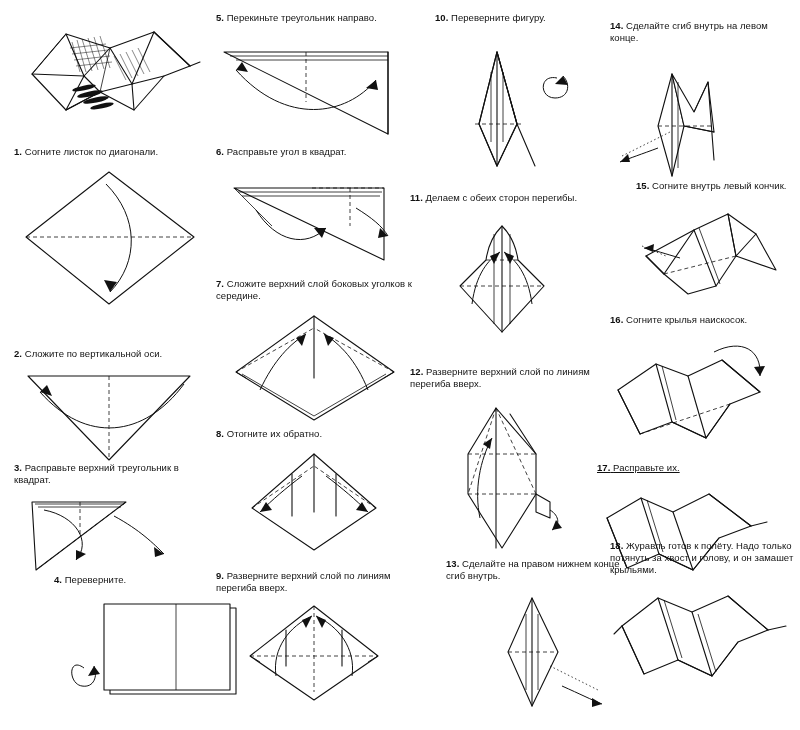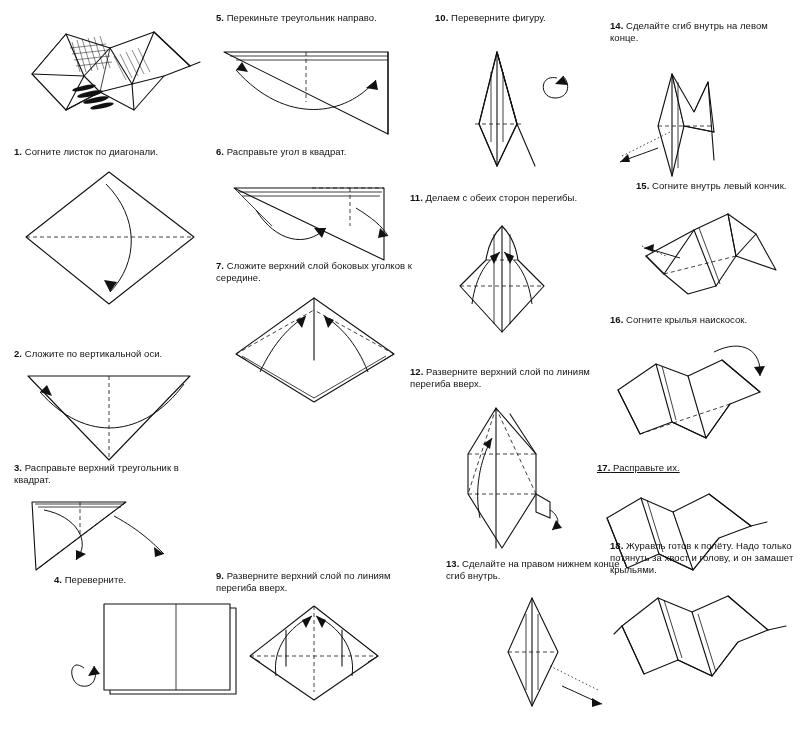--- a/index.html
+++ b/index.html
@@ -197,21 +197,21 @@
         <path class="d" d="M134 24 L134 62"></path>
         <path class="ar" d="M40 46 C60 78 90 84 110 64"></path>
         <path class="arh" d="M110 64 L98 64 L106 74 Z"></path>
         <path class="ar" d="M140 44 C156 54 166 62 172 72"></path>
         <path class="arh" d="M172 72 L164 64 L162 74 Z"></path>
         <path class="t" d="M18 24 L56 62"></path>
       </svg>
     </div>
   </div>
 
-  <div class="step" style="left:216px; top:260px; width:196px;">
+  <div class="step" style="left:216px; top:278px; width:196px;">
     <div class="caption">
       <span class="num">7.</span>
       <span>Сложите верхний слой боковых уголков к середине.</span>
     </div>
     <div class="fig" style="margin-top:6px;">
       <svg width="196" height="116" viewBox="0 0 196 116">
         <path class="o wf" d="M98 8 L178 64 L98 112 L20 64 Z"></path>
         <path class="o" d="M98 8 L98 70"></path>
         <path class="d" d="M20 64 L98 20"></path>
         <path class="d" d="M178 64 L98 20"></path>
@@ -220,20 +220,40 @@
         <path class="ar" d="M152 82 C140 52 124 36 108 26"></path>
         <path class="arh" d="M108 26 L118 30 L112 38 Z"></path>
         <path class="t" d="M20 64 L30 70"></path>
         <path class="t" d="M178 64 L168 70"></path>
         <path class="t" d="M26 66 L98 108"></path>
         <path class="t" d="M170 66 L98 108"></path>
       </svg>
     </div>
   </div>
 
+  <div class="step" style="left:216px; top:428px; width:196px;">
+    <div class="caption">
+      <span class="num">8.</span>
+      <span>Отогните их обратно.</span>
+    </div>
+    <div class="fig" style="margin-top:6px;">
+      <svg width="196" height="110" viewBox="0 0 196 110">
+        <path class="o wf" d="M98 8 L160 62 L98 104 L36 62 Z"></path>
+        <path class="o" d="M98 8 L98 66"></path>
+        <path class="o" d="M76 28 L76 70"></path>
+        <path class="o" d="M120 28 L120 70"></path>
+        <path class="d" d="M36 62 L98 20"></path>
+        <path class="d" d="M160 62 L98 20"></path>
+        <path class="ar" d="M86 30 C70 42 56 54 44 66"></path>
+        <path class="arh" d="M44 66 L56 64 L50 56 Z"></path>
+        <path class="ar" d="M110 30 C126 42 140 54 152 66"></path>
+        <path class="arh" d="M152 66 L140 64 L146 56 Z"></path>
+      </svg>
+    </div>
+  </div>
 
   <div class="step" style="left:216px; top:570px; width:196px;">
     <div class="caption">
       <span class="num">9.</span>
       <span>Разверните верхний слой по линиям перегиба вверх.</span>
     </div>
     <div class="fig" style="margin-top:6px;">
       <svg width="196" height="104" viewBox="0 0 196 104">
         <path class="o wf" d="M98 6 L162 56 L98 100 L34 56 Z"></path>
         <path class="d" d="M34 56 L162 56"></path>

